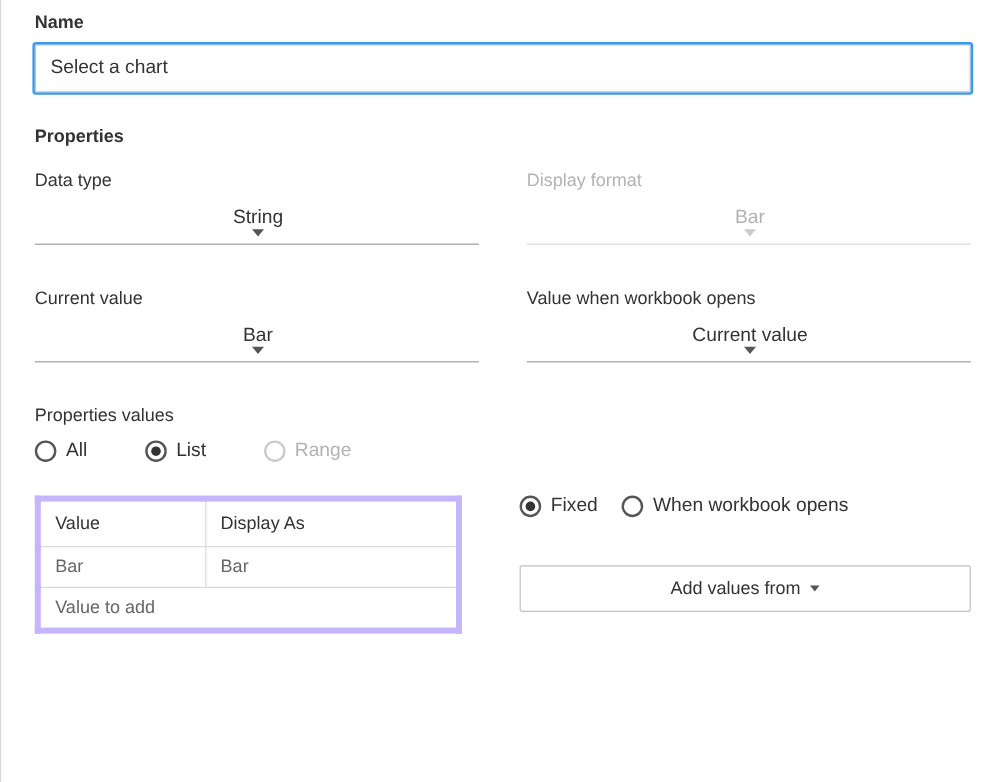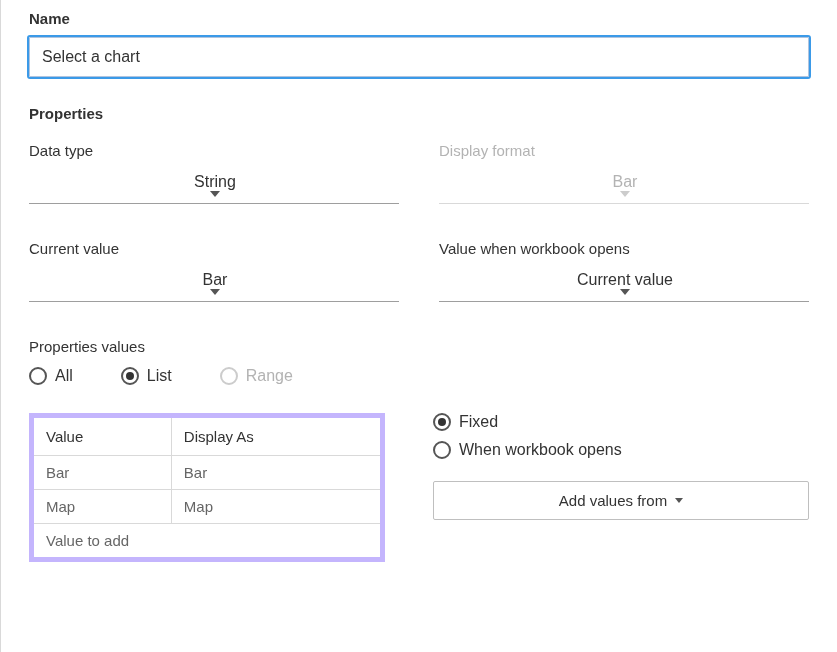--- a/index.html
+++ b/index.html
@@ -168,23 +168,23 @@
       border-bottom: none;
     }
     .click-to-add {
       color: #9e9e9e;
     }
     .right-col {
       flex: 1;
     }
     .radio-stack {
       display: flex;
-      flex-direction: column;
-      gap: 10px;
-      margin-bottom: 22px;
+      flex-direction: row;
+      gap: 20px;
+      margin-bottom: 40px;
     }
     .add-values-btn {
       width: 100%;
       padding: 10px 16px;
       border: 1px solid #bfbfbf;
       background: #fff;
       border-radius: 2px;
       font-size: 15px;
       color: #333;
       display: flex;
@@ -269,24 +269,20 @@
     <thead>
       <tr>
         <th>Value</th>
         <th>Display As</th>
       </tr>
     </thead>
     <tbody>
       <tr>
         <td>Bar</td>
         <td>Bar</td>
-      </tr>
-      <tr>
-        <td>Map</td>
-        <td>Map</td>
       </tr>
       <tr>
         <td class="click-to-add" colspan="2">Value to add</td>
       </tr>
     </tbody>
   </table>
 
   <div class="right-col">
     <div class="radio-stack">
       <div class="radio-item">

